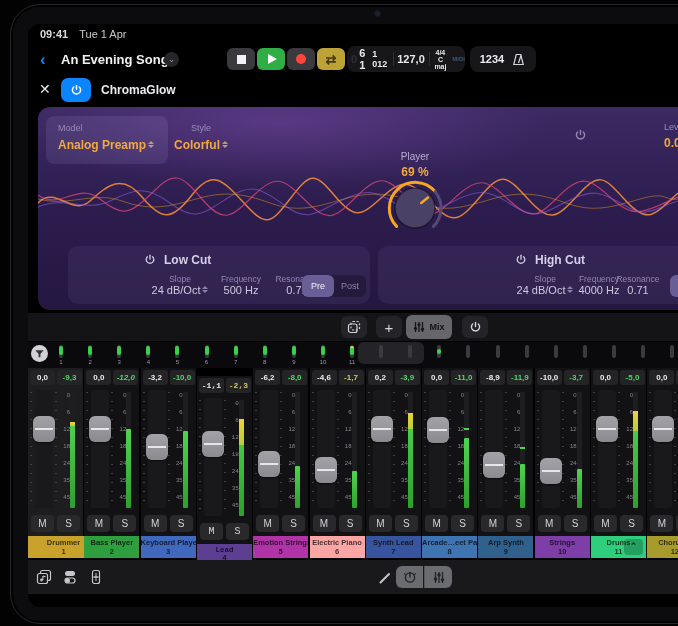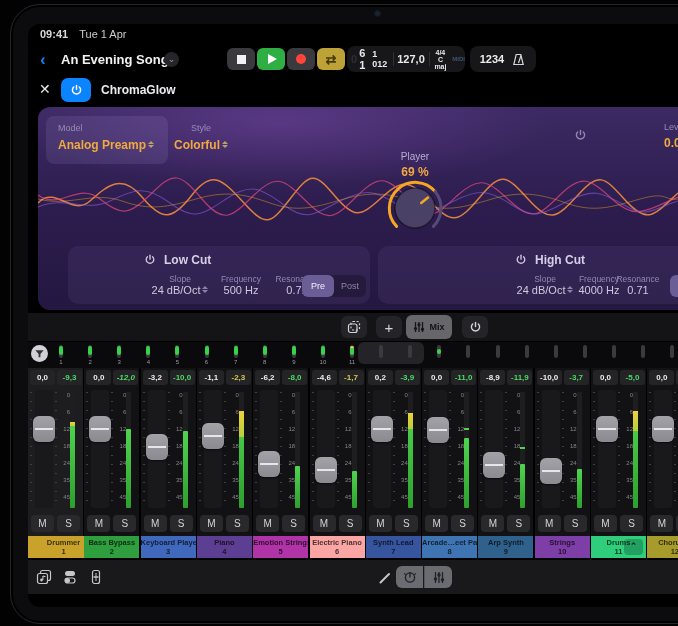--- a/index.html
+++ b/index.html
@@ -366,21 +366,21 @@
           <div class="scalenum" style="top:58px;">12</div>
           <div class="scalenum" style="top:75px;">18</div>
           <div class="scalenum" style="top:92px;">24</div>
           <div class="scalenum" style="top:109px;">35</div>
           <div class="scalenum" style="top:126px;">45</div>
           <div class="mtrack" style=""></div>
           <div class="mfill" style="top:61px;height:79px;"></div>
           <div class="msbtn" style="left:3px;top:147px;">M</div>
           <div class="msbtn" style="left:29px;top:147px;">S</div>
           <div class="nameblk" style="background:#2E9E3E;">
-            <div class="nm" style="">Bass Bypass</div>
+            <div class="nm" style="">Bass Player</div>
             <div class="no" style="">2</div>
           </div>
         </div>
         <div class="strip" style="left:112.6px;top:0;">
           <div class="vpill" style="left:2px;top:2px;">-3,2</div>
           <div class="vpill" style="left: 29px; top: 2px; color: rgb(76, 217, 100);">-10,0</div>
           <div class="ticks" style="left:2px;"></div>
           <div class="ticks" style="left:27px;"></div>
           <div class="ftrack" style=""></div>
           <div class="fcap" style="top:66px;"></div>
@@ -393,41 +393,41 @@
           <div class="scalenum" style="top:126px;">45</div>
           <div class="mtrack" style=""></div>
           <div class="mfill" style="top:63px;height:77px;"></div>
           <div class="msbtn" style="left:3px;top:147px;">M</div>
           <div class="msbtn" style="left:29px;top:147px;">S</div>
           <div class="nameblk" style="background:#4069BD;">
             <div class="nm" style="">Keyboard Player</div>
             <div class="no" style="">3</div>
           </div>
         </div>
-        <div class="strip" style="left:168.89999999999998px;top:0;">
+        <div class="strip" style="left:168.89999999999998px;top:8px;font-family:Liberation Mono, monospace;">
           <div class="vpill" style="left:2px;top:2px;">-1,1</div>
           <div class="vpill" style="left: 29px; top: 2px; color: rgb(216, 201, 79);">-2,3</div>
           <div class="ticks" style="left:2px;"></div>
           <div class="ticks" style="left:27px;"></div>
           <div class="ftrack" style=""></div>
           <div class="fcap" style="top:55px;"></div>
           <div class="scalenum" style="top:24px;">0</div>
           <div class="scalenum" style="top:41px;">6</div>
           <div class="scalenum" style="top:58px;">12</div>
           <div class="scalenum" style="top:75px;">18</div>
           <div class="scalenum" style="top:92px;">24</div>
           <div class="scalenum" style="top:109px;">35</div>
           <div class="scalenum" style="top:126px;">45</div>
           <div class="mtrack" style=""></div>
           <div class="mfill" style="top:43px;height:97px;"></div>
           <div class="myellow" style="top:43px;height:26px;"></div>
           <div class="msbtn" style="left:3px;top:147px;">M</div>
           <div class="msbtn" style="left:29px;top:147px;">S</div>
           <div class="nameblk" style="background:#5C3E93;">
-            <div class="nm" style="">Piano</div>
+            <div class="nm" style="">Lead</div>
             <div class="no" style="">4</div>
           </div>
         </div>
         <div class="strip" style="left:225.2px;top:0;">
           <div class="vpill" style="left:2px;top:2px;">-6,2</div>
           <div class="vpill" style="left: 29px; top: 2px; color: rgb(76, 217, 100);">-8,0</div>
           <div class="ticks" style="left:2px;"></div>
           <div class="ticks" style="left:27px;"></div>
           <div class="ftrack" style=""></div>
           <div class="fcap" style="top:83px;"></div>

